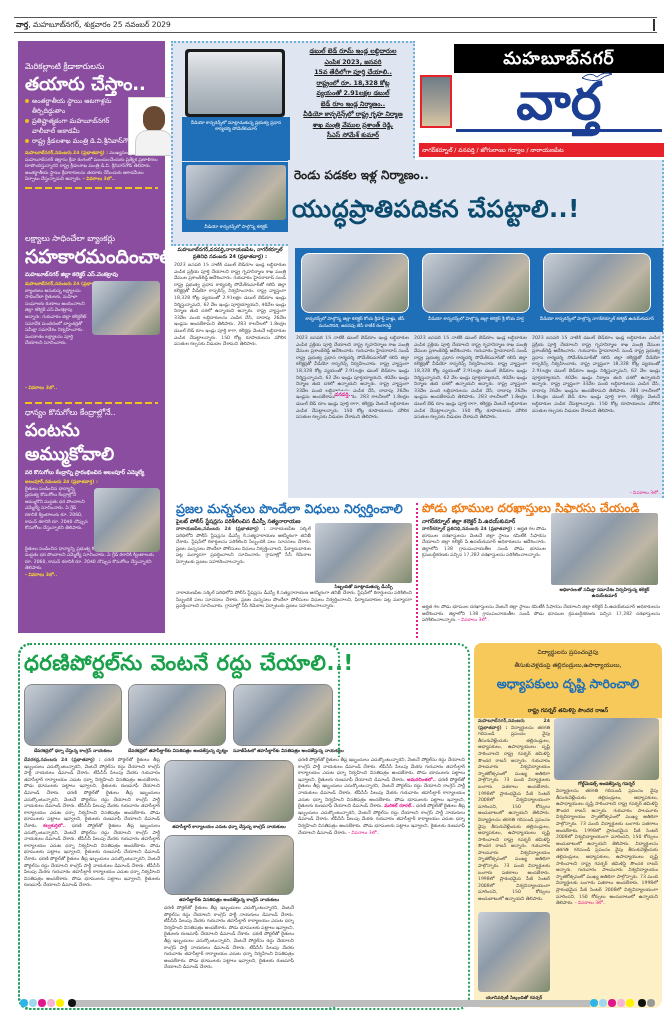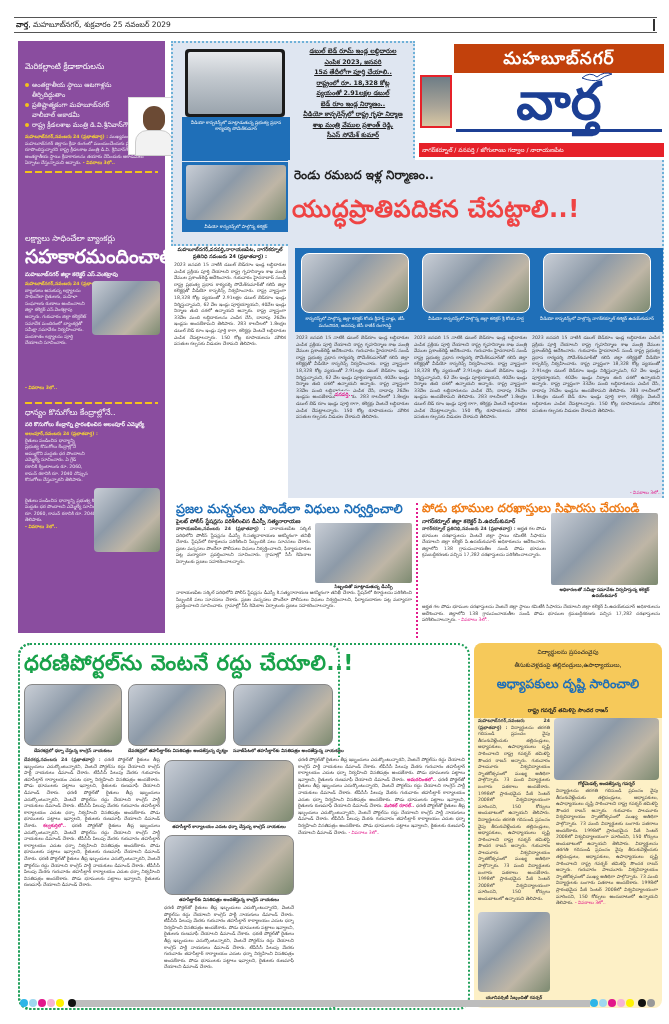--- a/index.html
+++ b/index.html
@@ -9,21 +9,21 @@
   .folio .brand { font-weight: bold; }
   .folio .endmark { position: absolute; right: 2px; top: 1px; width: 2px; height: 12px; background: #333; }
 
   
   .purple { background: #8a4d9f; color: #fff; }
   .lp1 { left: 18px; top: 41px; width: 147px; height: 188px; padding: 20px 7px; }
   .lp2 { left: 18px; top: 229px; width: 147px; height: 152px; padding: 4px 7px; }
   .lp3 { left: 18px; top: 381px; width: 147px; height: 252px; padding: 4px 7px; }
   .kicker { font-size: 8px; line-height: 11px; }
   .bighead { font-size: 18px; font-weight: bold; line-height: 24px; }
-  .bullets { font-size: 6.5px; line-height: 10px; margin-top: 8px; width: 88px; }
+  .bullets { font-size: 6.5px; line-height: 10px; width: 88px; }
   .bullets li { list-style: none; position: relative; padding-left: 7px; }
   .bullets li::before { content: ""; position: absolute; left: 0; top: 3px; width: 4px; height: 4px; border-radius: 2px; background: #f3c21a; }
   .portrait { position: absolute; left: 110px; top: 56px; width: 50px; height: 58px; background: #fff; border: 1px solid #ddd; }
   .portrait .face { position: absolute; left: 14px; top: 8px; width: 22px; height: 26px; border-radius: 11px; background: #6b4a34; }
   .portrait .body { position: absolute; left: 6px; top: 32px; width: 38px; height: 26px; border-radius: 12px 12px 0 0; background: #f2f2f2; border: 1px solid #ccc; }
   .dateline { color: #f6d335; font-weight: bold; }
   .bodytext { font-size: 4.6px; line-height: 6.6px; color: #efe6f3; }
   .byline { color: #f6d335; font-weight: bold; }
   .dash { height: 2px; background: repeating-linear-gradient(90deg,#f3c21a 0 7px,transparent 7px 10px); margin-top: 4px; }
   .sub { font-size: 5.5px; line-height: 9px; font-weight: bold; margin-top: 2px; }
@@ -33,31 +33,31 @@
   .tc-box { left: 171px; top: 41px; width: 244px; height: 205px; background: #dfe6f1; border: 2px dotted #6fb1d8; }
   .tv { left: 185px; top: 49px; width: 100px; height: 68px; background: #1b1b1b; border-radius: 4px; padding: 3px; }
   .tv .screen { width: 100%; height: 100%; background: linear-gradient(180deg,#e7e9ec 0,#c3c9cf 40%,#9aa4ad 100%); border-radius: 2px; }
   .caption-blue { background: #1f6fb8; color: #fff; font-size: 4.5px; line-height: 6px; text-align: center; padding: 2px; }
   .tcap1 { left: 182px; top: 117px; width: 108px; height: 44px; background: #1f6fb8; }
   .tcap2 { left: 182px; top: 162px; width: 108px; height: 70px; background: #1f6fb8; }
   .summary { left: 293px; top: 46px; width: 120px; text-align: center; font-size: 6.3px; line-height: 10.5px; font-weight: bold; color: #1b1b1b; }
   .summary span { text-decoration: underline; display: block; }
 
   
-  .mast-red { left: 454px; top: 44px; width: 210px; height: 29px; background: #c2410c; color: #fff; font-size: 17px; font-weight: bold; text-align: center; line-height: 29px; letter-spacing: 1px; }
+  .mast-red { left: 454px; top: 44px; width: 210px; height: 29px; background: #000000; color: #fff; font-size: 17px; font-weight: bold; text-align: center; line-height: 29px; letter-spacing: 1px; }
   .mast-img { left: 420px; top: 75px; width: 32px; height: 53px; border: 2px solid #e62129; background: linear-gradient(180deg,#6e7d86,#a9a498 60%,#d8c7a3); }
   .mast-logo { left: 456px; top: 72px; width: 206px; height: 58px; color: #1c3f94; font-size: 52px; font-weight: bold; line-height: 58px; text-align: center; font-family: "DejaVu Serif", serif; }
   .mast-line { left: 456px; top: 129px; width: 206px; height: 3px; background: #1c3f94; }
   .mast-bar { left: 419px; top: 143px; width: 245px; height: 14px; background: #e62129; color: #fff; font-size: 6px; line-height: 14px; white-space: nowrap; padding-left: 3px; }
   .dove { left: 580px; top: 70px; width: 34px; height: 14px; }
 
   
   .lead-box { left: 288px; top: 160px; width: 376px; height: 338px; background: #dfe6f1; border-right: 2px dotted #6fb1d8; }
   .lead-kicker { left: 294px; top: 168px; font-size: 12px; font-weight: bold; color: #222; }
-  .lead-head { left: 292px; top: 195px; font-size: 24px; font-weight: bold; color: #ef4444; letter-spacing: 0.5px; }
+  .lead-head { left: 292px; top: 195px; font-size: 24px; font-weight: bold; color: #0c4a6e; letter-spacing: 0.5px; }
   .photo-strip { left: 295px; top: 248px; width: 368px; height: 84px; background: #1f6fb8; }
   .pcell { position: absolute; top: 5px; width: 108px; height: 60px; border-radius: 8px; border: 1px solid #fff; }
   .pcap { position: absolute; top: 67px; width: 114px; text-align: center; color: #fff; font-size: 4.5px; line-height: 7px; }
   .col { position: absolute; font-size: 4.6px; line-height: 6.6px; color: #444; text-align: justify; overflow: hidden; }
   .sep-col { left: 171px; top: 246px; width: 118px; height: 252px; }
   .sep-col .head { font-size: 5px; font-weight: bold; text-align: center; line-height: 7px; color: #222; }
 
   
   .mid-left-head { left: 176px; top: 501px; font-size: 12.5px; font-weight: bold; color: #1f6fb8; white-space: nowrap; }
   .mid-right-head { left: 422px; top: 501px; font-size: 12px; font-weight: bold; color: #ef7d1a; white-space: nowrap; }
@@ -79,20 +79,21 @@
 </head>
 <body>
 
 <div class="abs folio">
   <span class="brand">వార్త</span><span>, మహబూబ్‌నగర్, శుక్రవారం 25 నవంబర్ 2029</span>
   <span class="endmark"></span>
 </div>
 
 <div class="abs purple lp1">
   <div class="kicker">మెరికల్లాంటి క్రీడాకారులను</div>
+  <div class="bighead">తయారు చేస్తాం..</div>
   <ul class="bullets">
     <li>అంతర్జాతీయ స్థాయి ఆటగాళ్లను తీర్చిదిద్దుతాం</li>
     <li>ప్రతిష్టాత్మకంగా మహబూబ్‌నగర్ వాలీబాల్ అకాడమీ</li>
     <li style="width:140px;">రాష్ట్ర క్రీడలశాఖ మంత్రి డి.వి.శ్రీనివాస్‌గౌడ్</li>
   </ul>
   <div class="portrait">
       <div class="face"></div>
       <div class="body"></div>
     </div>
   <div class="bodytext" style="margin-top:4px;">
@@ -111,20 +112,21 @@
   <div class="bodytext" style="margin-top:2px;">
     <span class="dateline">మహబూబ్‌నగర్,నవంబరు 24 (ప్రభాతవార్త) :</span>
     <div style="width:62px;">బ్యాంకులు అనుకున్న లక్ష్యాలను సాధించేలా రైతులకు, మహిళా సంఘాలకు రుణాలు అందించాలని జిల్లా కలెక్టర్ ఎస్.వెంకట్రావు అన్నారు. గురువారం జిల్లా కలెక్టరేట్ సమావేశ మందిరంలో బ్యాంకర్లతో సమీక్షా సమావేశం నిర్వహించారు. వందశాతం లక్ష్యాలను పూర్తి చేయాలని సూచించారు.</div>
   </div>
 </div>
 
 <div class="abs purple lp3">
   <div class="bodytext" style="height:13px;overflow:hidden;"><span class="byline">- వివరాలు 3లో..</span></div>
   <div class="dash"></div>
   <div class="kicker" style="margin-top:3px;">ధాన్యం కొనుగోలు కేంద్రాల్లోనే..</div>
+  <div class="bighead">పంటను అమ్ముకోవాలి</div>
   <div class="sub">వరి కొనుగోలు కేంద్రాన్ని ప్రారంభించిన అలంపూర్ ఎమ్మెల్యే</div>
   <div class="abs photo" style="left:76px;top:107px;width:66px;height:64px;"></div>
   <div class="bodytext" style="margin-top:2px;">
     <span class="dateline">అలంపూర్,నవంబరు 24 (ప్రభాతవార్త) :</span>
     <div style="width:64px;height:60px;overflow:hidden;">రైతులు పండించిన ధాన్యాన్ని ప్రభుత్వ కొనుగోలు కేంద్రాల్లోనే అమ్ముకొని మద్దతు ధర పొందాలని ఎమ్మెల్యే సూచించారు. ఏ గ్రేడ్ రకానికి క్వింటాలుకు రూ. 2060, కామన్ రకానికి రూ. 2040 చొప్పున కొనుగోలు చేస్తున్నారని తెలిపారు.</div>
     <div>రైతులు పండించిన ధాన్యాన్ని ప్రభుత్వ కొనుగోలు కేంద్రాల్లోనే అమ్ముకొని మద్దతు ధర పొందాలని ఎమ్మెల్యే సూచించారు. ఏ గ్రేడ్ రకానికి క్వింటాలుకు రూ. 2060, కామన్ రకానికి రూ. 2040 చొప్పున కొనుగోలు చేస్తున్నారని తెలిపారు.</div>
     <span class="byline">- వివరాలు 3లో..</span>
   </div>
 </div>
 
@@ -152,21 +154,21 @@
 <div class="abs mast-red">మహబూబ్‌నగర్</div>
 <div class="abs mast-img"></div>
 <svg class="abs dove" viewBox="0 0 34 14">
     <path d="M2 8 Q10 1 17 7 Q24 1 32 4 Q24 6 19 10 Q13 12 2 8Z" fill="#fff" stroke="#1c3f94" stroke-width="1"></path>
   </svg>
 <div class="abs mast-logo">వార్త</div>
 <div class="abs mast-line"></div>
 <div class="abs mast-bar">నాగర్‌కర్నూల్ / వనపర్తి / జోగులాంబ గద్వాల / నారాయణపేట</div>
 
 <div class="abs lead-box"></div>
-<div class="abs lead-kicker">రెండు రమబద ఇళ్ల నిర్మాణం..</div>
+<div class="abs lead-kicker">రెండు పడకల ఇళ్ల నిర్మాణం..</div>
 <div class="abs lead-head">యుద్ధప్రాతిపదికన చేపట్టాలి..!</div>
 
 <div class="abs sep-col">
   <div class="head">మహబూబ్‌నగర్,వనపర్తి,నారాయణపేట, నాగర్‌కర్నూల్ ప్రతినిధి నవంబరు 24 (ప్రభాతవార్త) :</div>
   <div class="col" style="left:3px;top:16px;width:112px;height:236px;">2023 జనవరి 15 నాటికి డబుల్ బెడ్‌రూం ఇండ్ల లబ్ధిదారుల ఎంపిక ప్రక్రియ పూర్తి చేయాలని రాష్ట్ర గృహనిర్మాణ శాఖ మంత్రి వేముల ప్రశాంత్‌రెడ్డి ఆదేశించారు. గురువారం హైదరాబాద్ నుండి రాష్ట్ర ప్రభుత్వ ప్రధాన కార్యదర్శి సోమేశ్‌కుమార్‌తో కలిసి జిల్లా కలెక్టర్లతో వీడియో కాన్ఫరెన్స్ నిర్వహించారు. రాష్ట్ర వ్యాప్తంగా 18,328 కోట్ల వ్యయంతో 2.91లక్షల డబుల్ బెడ్‌రూం ఇండ్లు నిర్మిస్తున్నామని, 62 వేల ఇండ్లు పూర్తయ్యాయని, 40వేల ఇండ్లు నిర్మాణ తుది దశలో ఉన్నాయని అన్నారు. రాష్ట్ర వ్యాప్తంగా 33వేల మంది లబ్ధిదారులను ఎంపిక చేసి, దాదాపు 26వేల ఇండ్లను అందజేశామని తెలిపారు. 283 కాలనీలలో 1.8లక్షల డబుల్ బెడ్ రూం ఇండ్లు పూర్తి కాగా, కలెక్టర్లు వెంటనే లబ్ధిదారుల ఎంపిక చేపట్టాలన్నారు. 150 కోట్ల రూపాయలను మౌలిక వసతుల కల్పనకు విడుదల చేశామని తెలిపారు.</div>
 </div>
 
 <div class="abs photo-strip">
   <div class="pcell photo" style="left:6px;"></div>
   <div class="pcell photo" style="left:127px;"></div>

